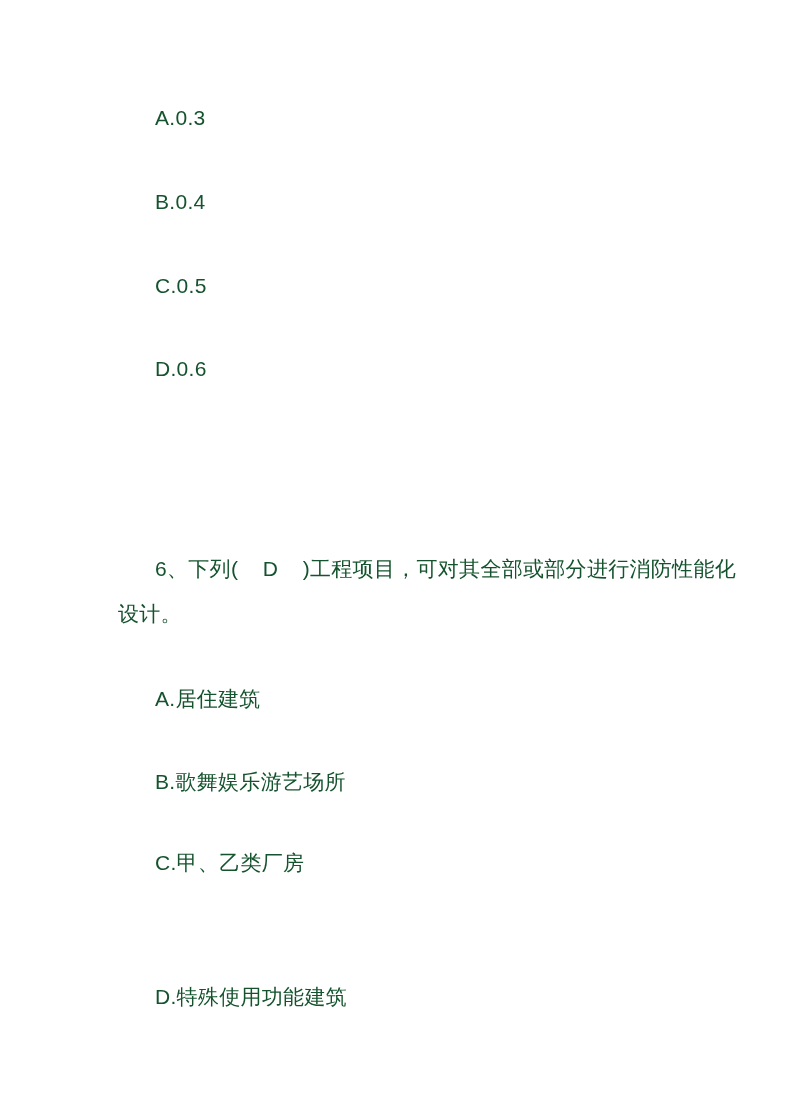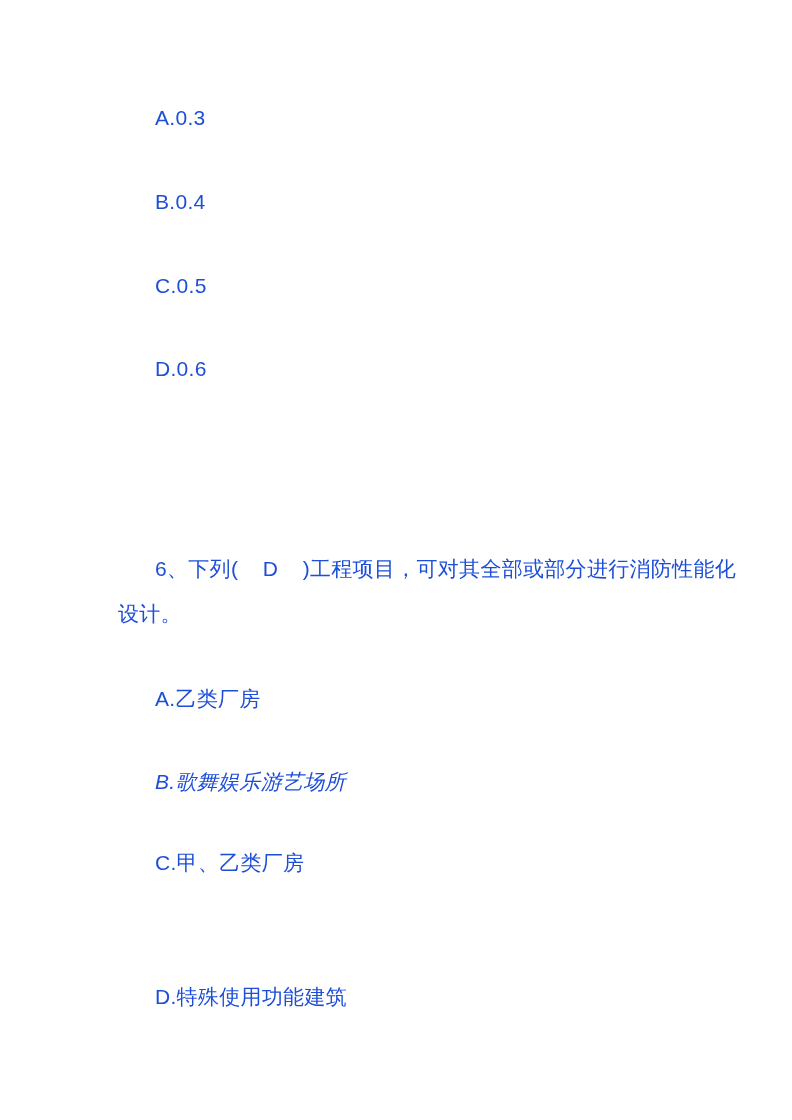--- a/index.html
+++ b/index.html
@@ -11,54 +11,54 @@
     width: 792px;
     height: 1120px;
   }
   .page {
     position: relative;
     width: 792px;
     height: 1120px;
     background: #ffffff;
     overflow: hidden;
     font-family: "Liberation Sans", "DejaVu Sans", sans-serif;
-    color: #1d4ed8;
+    color: #14532d;
   }
   .text-line {
     position: absolute;
     font-size: 21px;
     line-height: 23px;
     white-space: pre;          
     letter-spacing: 0.3px;
   }
   
   .opt1-a { left: 155px; top: 106px; }
   .opt1-b { left: 155px; top: 190px; }
   .opt1-c { left: 155px; top: 274px; }
   .opt1-d { left: 155px; top: 357px; }
   
   .q3-line1 { left: 155px; top: 557px; }
   .q3-line2 { left: 118px; top: 602px; }
   
   .opt2-a { left: 155px; top: 687px; }
-  .opt2-b { left: 155px; top: 770px; font-style: italic; }
+  .opt2-b { left: 155px; top: 770px; }
   .opt2-c { left: 155px; top: 851px; text-align: center; }
   .opt2-d { left: 155px; top: 985px; }
 </style>
 </head>
 <body>
 
 <div class="page">
 
   <div class="text-line opt1-a">A.0.3</div>
   <div class="text-line opt1-b">B.0.4</div>
   <div class="text-line opt1-c">C.0.5</div>
   <div class="text-line opt1-d">D.0.6</div>
 
   <div class="text-line q3-line1">6、下列(    D    )工程项目，可对其全部或部分进行消防性能化</div>
   <div class="text-line q3-line2">设计。</div>
 
-  <div class="text-line opt2-a">A.乙类厂房</div>
+  <div class="text-line opt2-a">A.居住建筑</div>
   <div class="text-line opt2-b">B.歌舞娱乐游艺场所</div>
   <div class="text-line opt2-c">C.甲、乙类厂房</div>
   <div class="text-line opt2-d">D.特殊使用功能建筑</div>
 
 </div>
 
 </body></html>

